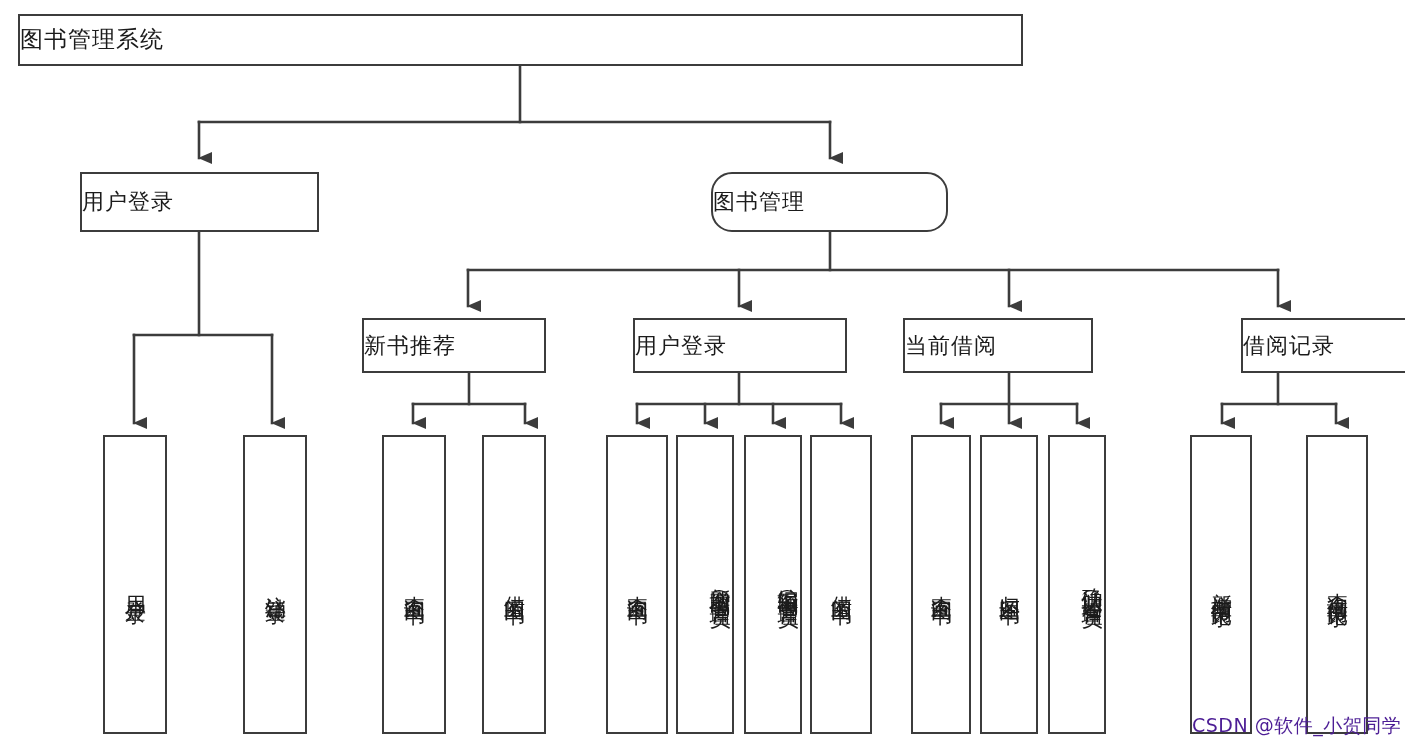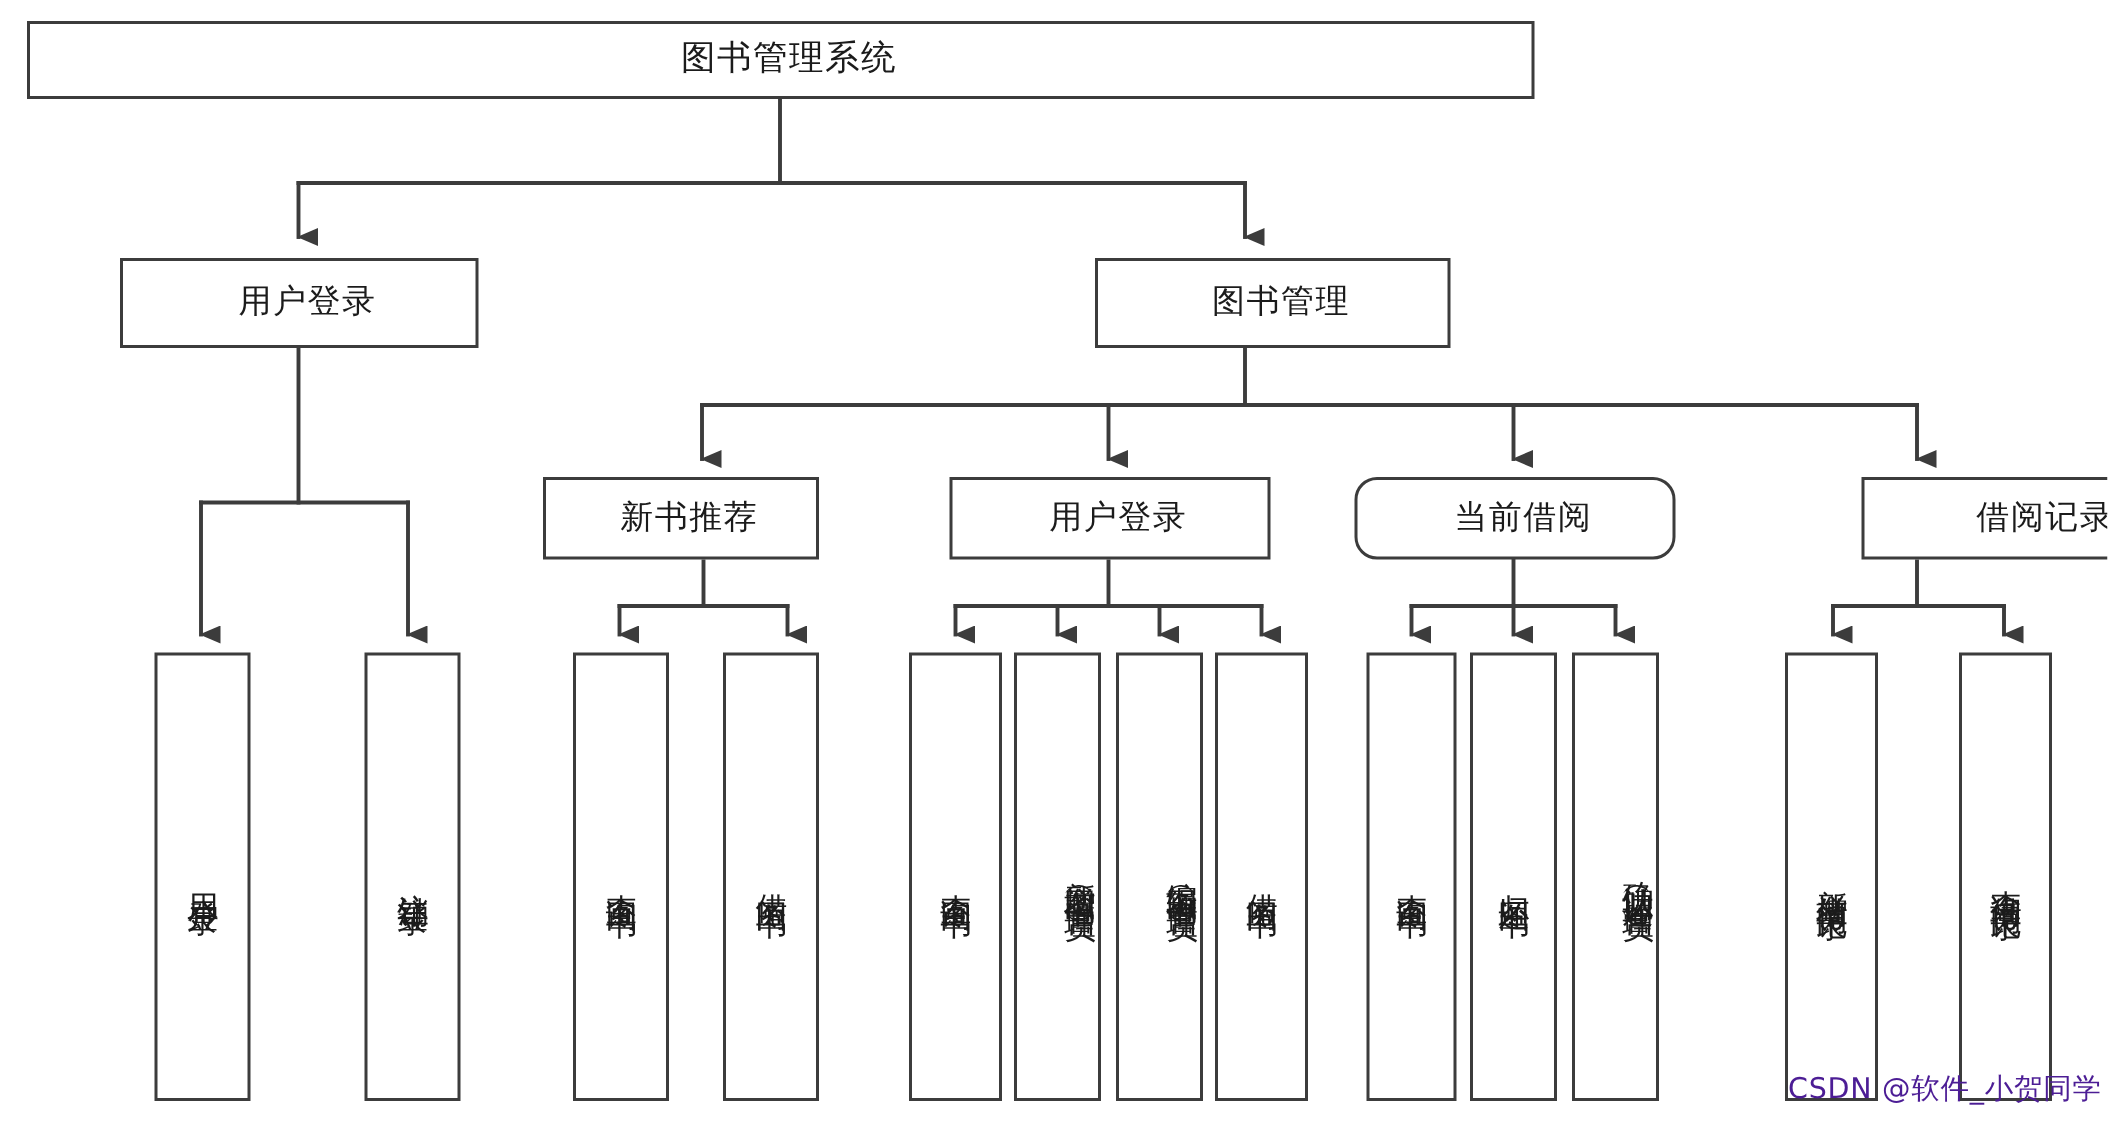--- a/index.html
+++ b/index.html
@@ -26,24 +26,23 @@
     height: 747px;
     pointer-events: none;
   }
   .node {
     position: absolute;
     box-sizing: border-box;
     border: 2.5px solid #3c3c3c;
     background: #ffffff;
     display: flex;
     align-items: center;
-    justify-content: center;
+    justify-content: flex-start;
     color: #1b1b1b;
     line-height: 1.18;
-    padding-left: 11px;
   }
   .node.h {
     font-size: 22px;
     letter-spacing: 1px;
   }
   .node.root {
     font-size: 23px;
   }
   .node.v {
     writing-mode: vertical-rl;
@@ -126,31 +125,31 @@
     </g>
   </svg>
 
   <div class="node h root" style="left:18px; top:14px; width:1005px; height:52px;">
     <span>图书管理系统</span>
   </div>
 
   <div class="node h" style="left:80px; top:172px; width:239px; height:60px;">
     <span>用户登录</span>
   </div>
-  <div class="node h" style="left:730px; top:172px; width:237px; height:60px;">
+  <div class="node h" style="left:711px; top:172px; width:237px; height:60px;border-radius:21px;">
     <span>图书管理</span>
   </div>
 
   <div class="node h" style="left:362px; top:318px; width:184px; height:55px;">
     <span>新书推荐</span>
   </div>
   <div class="node h" style="left:633px; top:318px; width:214px; height:55px;">
     <span>用户登录</span>
   </div>
-  <div class="node h" style="left:903px; top:318px; width:214px; height:55px;border-radius:15px;">
+  <div class="node h" style="left:903px; top:318px; width:190px; height:55px;">
     <span>当前借阅</span>
   </div>
   <div class="node h" style="left:1241px; top:318px; width:234px; height:55px;">
     <span>借阅记录</span>
   </div>
 
   <div class="node v" style="left:103px; top:435px; width:64px; height:299px;">
     <span class="vtext">用户登录</span>
   </div>
   <div class="node v" style="left:243px; top:435px; width:64px; height:299px;">

